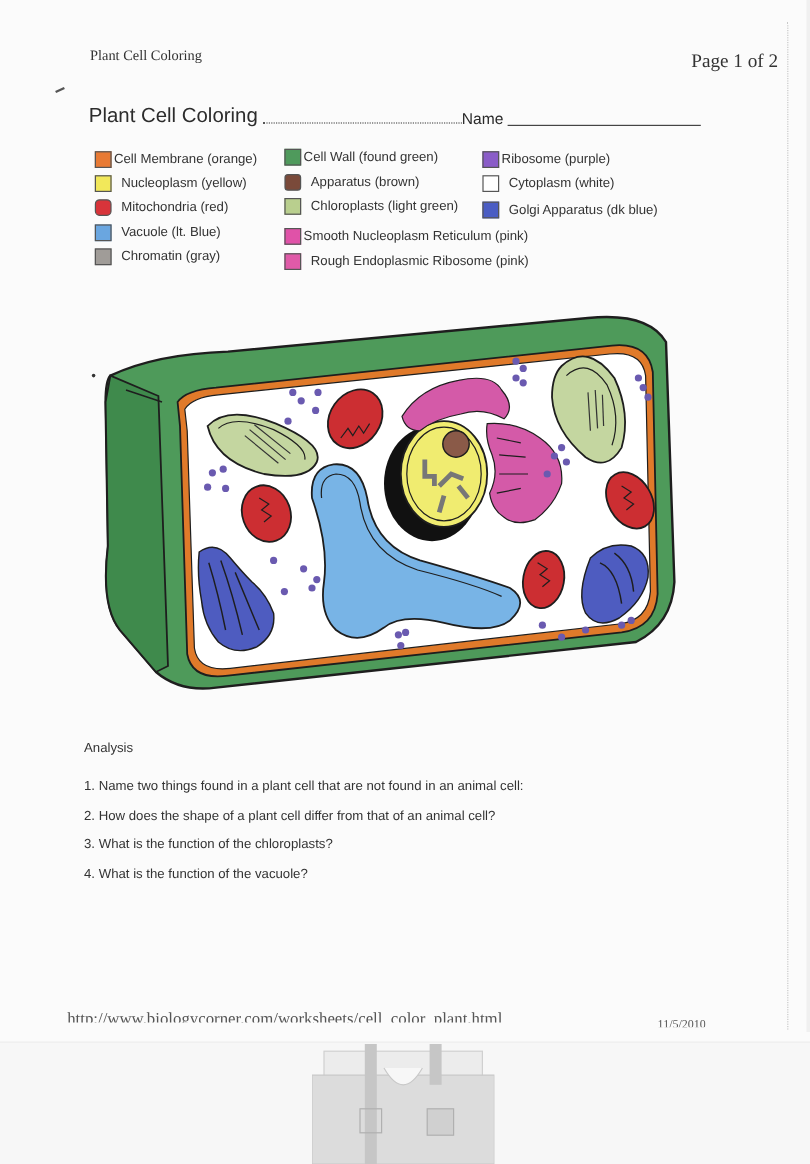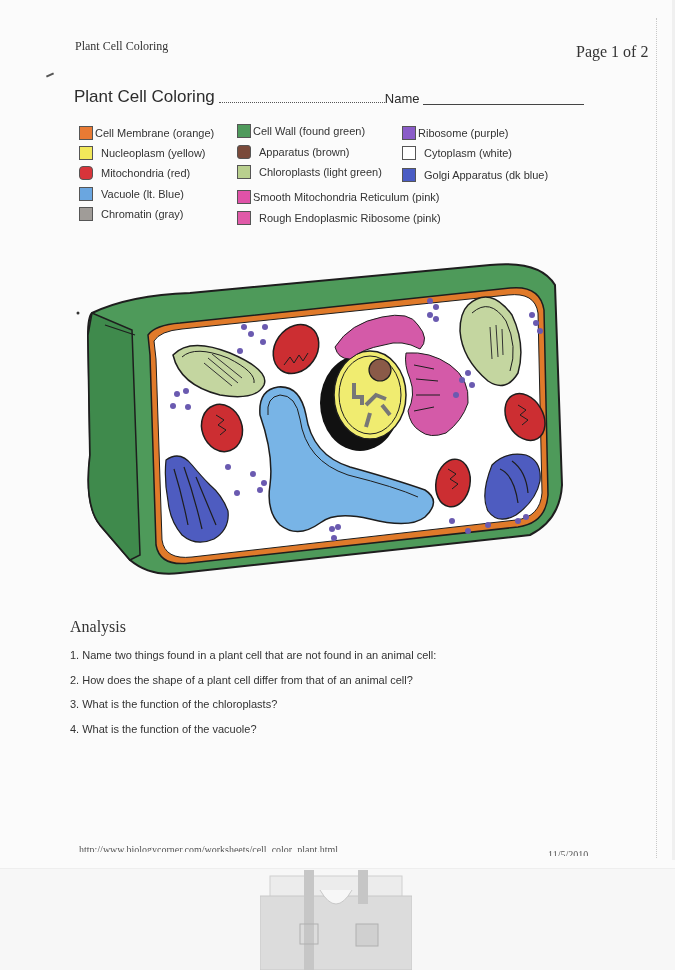--- a/index.html
+++ b/index.html
@@ -48,26 +48,26 @@
   .legend-item {
     position: absolute; display: flex; align-items: center; font-size: 11px; color: #333; white-space: nowrap;
   }
   .swatch {
     width: 14px; height: 14px; border: 1.5px solid #555; margin-right: 4px; box-sizing: border-box;
   }
 
   .cell-wrap { position: absolute; left: 70px; top: 255px; width: 510px; height: 325px; }
 
   .analysis {
-    position: absolute; left: 70px; top: 618px; font-size: 16px; color: #333; font-family: Liberation Serif, serif;
+    position: absolute; left: 70px; top: 618px; font-size: 11px; color: #333;
   }
   .q { position: absolute; left: 70px; font-size: 11px; color: #333; white-space: nowrap; }
 
   .footer-url {
-    position: absolute; left: 79px; top: 843px; font-family: "Liberation Serif", serif; font-size: 10px; color: #555;
+    position: absolute; left: 56px; top: 843px; font-family: "Liberation Serif", serif; font-size: 14px; color: #555;
     height: 9px; overflow: hidden; line-height: 14px;
   }
   .footer-date {
     position: absolute; left: 548px; top: 848px; font-family: "Liberation Serif", serif; font-size: 10px; color: #555;
     height: 8px; overflow: hidden; line-height: 14px;
   }
   .scanner-area {
     position: absolute; left: 0; top: 868px; width: 675px; height: 102px; background: #f7f7f7;
     border-top: 1px solid #eee;
   }
@@ -121,21 +121,21 @@
   <div class="legend-item" style="left:237px;top:145px">
     <span class="swatch" style="background:#7a4a3a;border-radius:3px"></span>
     <span style="margin-left:4px">Apparatus (brown)</span>
   </div>
   <div class="legend-item" style="left:237px;top:165px">
     <span class="swatch" style="background:#b9cf8e"></span>
     <span style="margin-left:4px">Chloroplasts (light green)</span>
   </div>
   <div class="legend-item" style="left:237px;top:190px">
     <span class="swatch" style="background:#e052a8"></span>
-    <span style="margin-left:-2px">Smooth Mitochondria Reticulum (pink)</span>
+    <span style="margin-left:-2px">Smooth Nucleoplasm Reticulum (pink)</span>
   </div>
   <div class="legend-item" style="left:237px;top:211px">
     <span class="swatch" style="background:#e05aa8"></span>
     <span style="margin-left:4px">Rough Endoplasmic Ribosome (pink)</span>
   </div>
 
   <div class="legend-item" style="left:402px;top:126px">
     <span class="swatch" style="background:#8a5cc8"></span>
     <span style="margin-left:-2px">Ribosome (purple)</span>
   </div>

